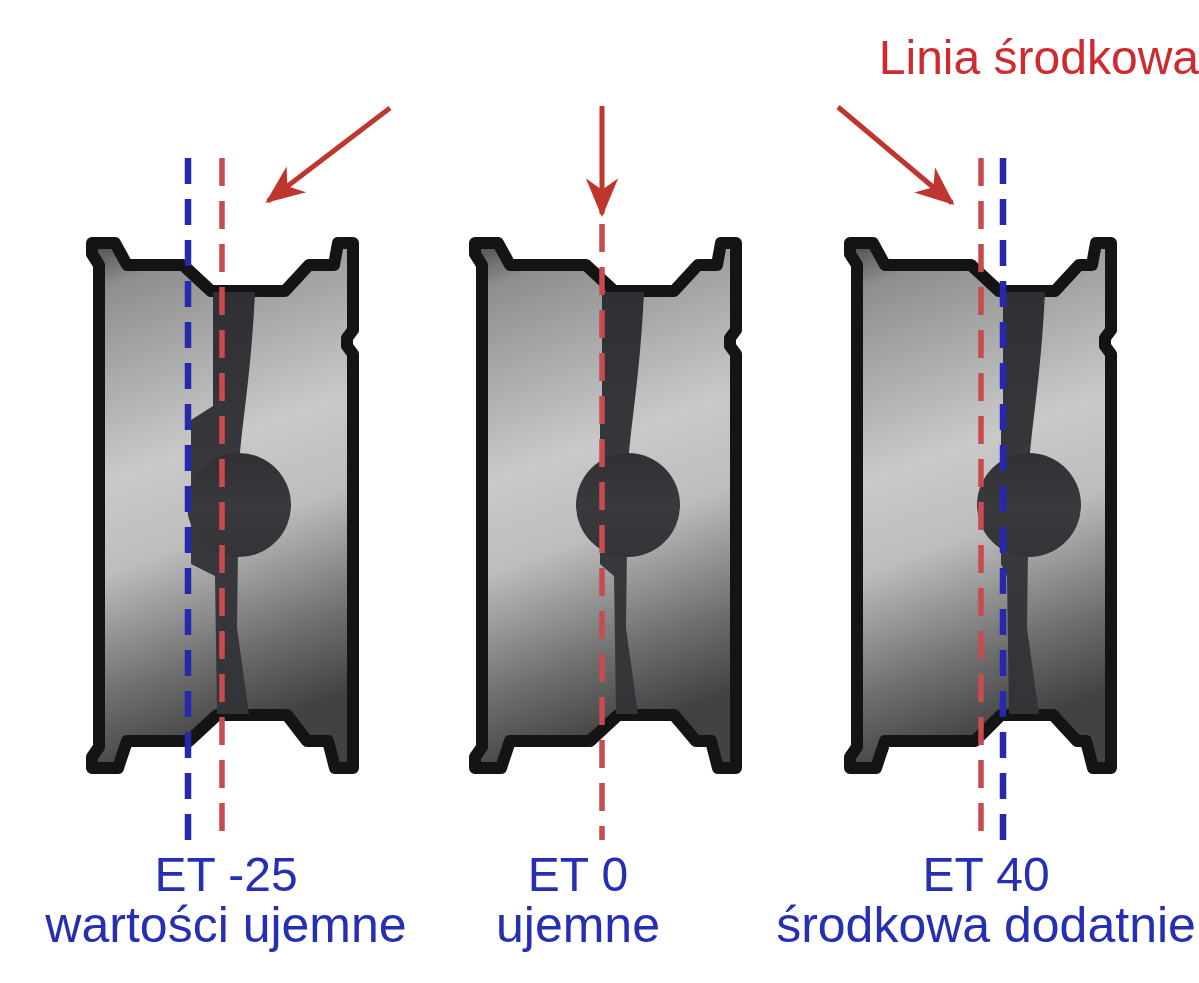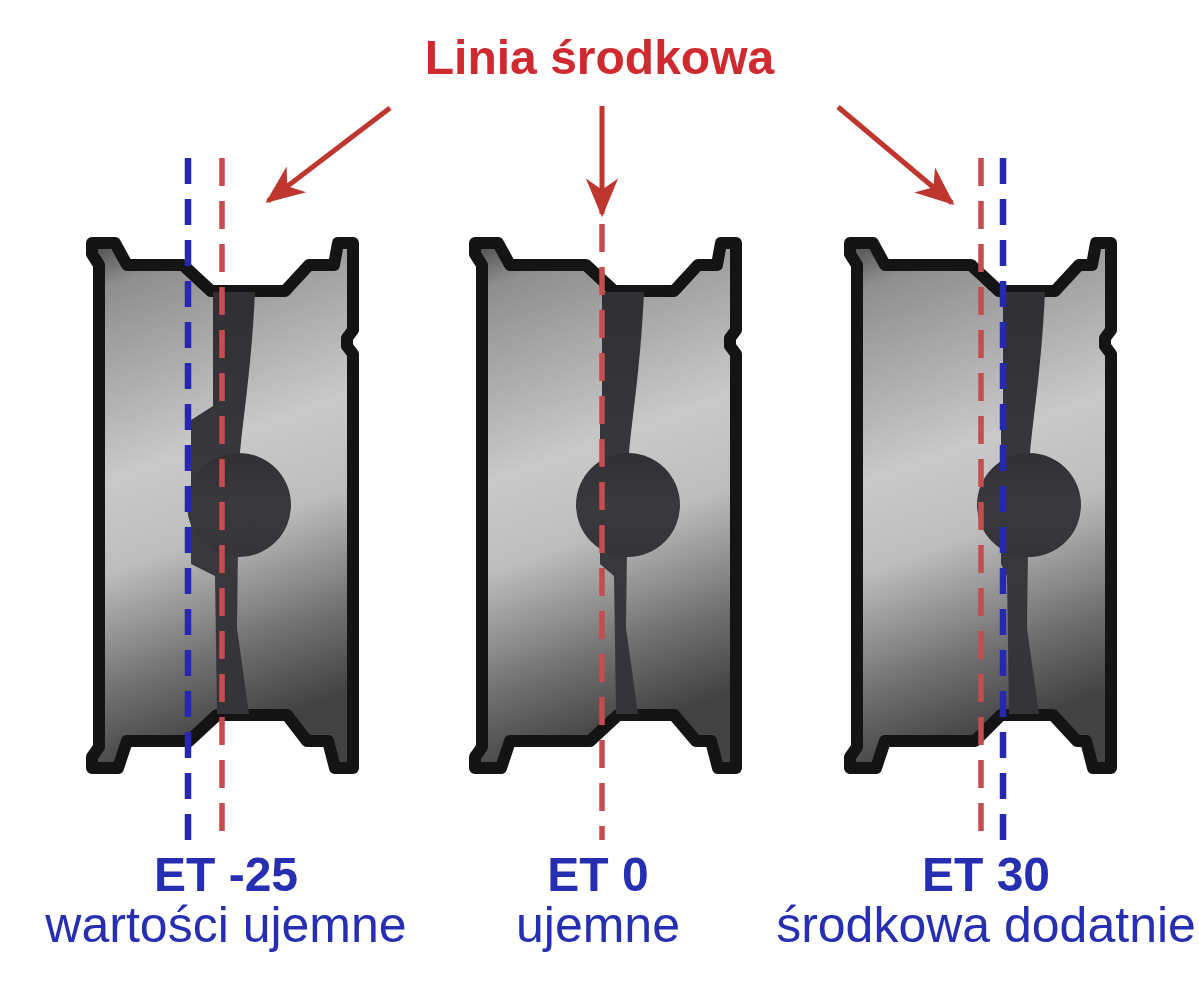--- a/index.html
+++ b/index.html
@@ -5,43 +5,43 @@
   html,body{margin:0;padding:0;background:#ffffff;}
   .canvas{
     position:relative;
     width:1199px;height:983px;
     background:#ffffff;
     overflow:hidden;
     font-family:"Liberation Sans", sans-serif;
   }
   .title{
     position:absolute;top:30px;left:0;width:1199px;
-    text-align:center;
-    font-size:48px;font-weight:bold;letter-spacing:0px;
+    text-align:right;
+    font-size:48px;font-weight:normal;letter-spacing:0px;
     color:var(--title-red,#ce2a30);
     margin:0;
   }
   #arrows{
     position:absolute;top:0;left:0;pointer-events:none;
   }
   .wheel{
     position:absolute;top:158px;width:280px;height:690px;
   }
   #wheel-0{left:85px;}
   #wheel-1{left:468px;}
   #wheel-2{left:843px;}
   .label-block{
     position:absolute;top:848px;width:420px;
     text-align:center;color:var(--label-blue,#262eb2);
   }
   #label-0{left:16px;}
-  #label-1{left:388px;}
+  #label-1{left:368px;}
   #label-2{left:776px;}
   .et-value{
-    font-size:48px;font-weight:bold;line-height:54px;
+    font-size:48px;font-weight:normal;line-height:54px;
   }
   .et-desc{
     font-size:50px;font-weight:normal;line-height:46px;
   }
 </style>
 </head>
 <body>
 
 <div class="canvas">
 
@@ -126,17 +126,17 @@
 
   <div class="label-block" id="label-0">
     <div class="et-value">ET -25</div>
     <div class="et-desc">wartości ujemne</div>
   </div>
   <div class="label-block" id="label-1">
     <div class="et-value">ET 0</div>
     <div class="et-desc">ujemne</div>
   </div>
   <div class="label-block" id="label-2">
-    <div class="et-value">ET 30</div>
+    <div class="et-value">ET 40</div>
     <div class="et-desc">środkowa dodatnie</div>
   </div>
 
 </div>
 
 </body></html>

